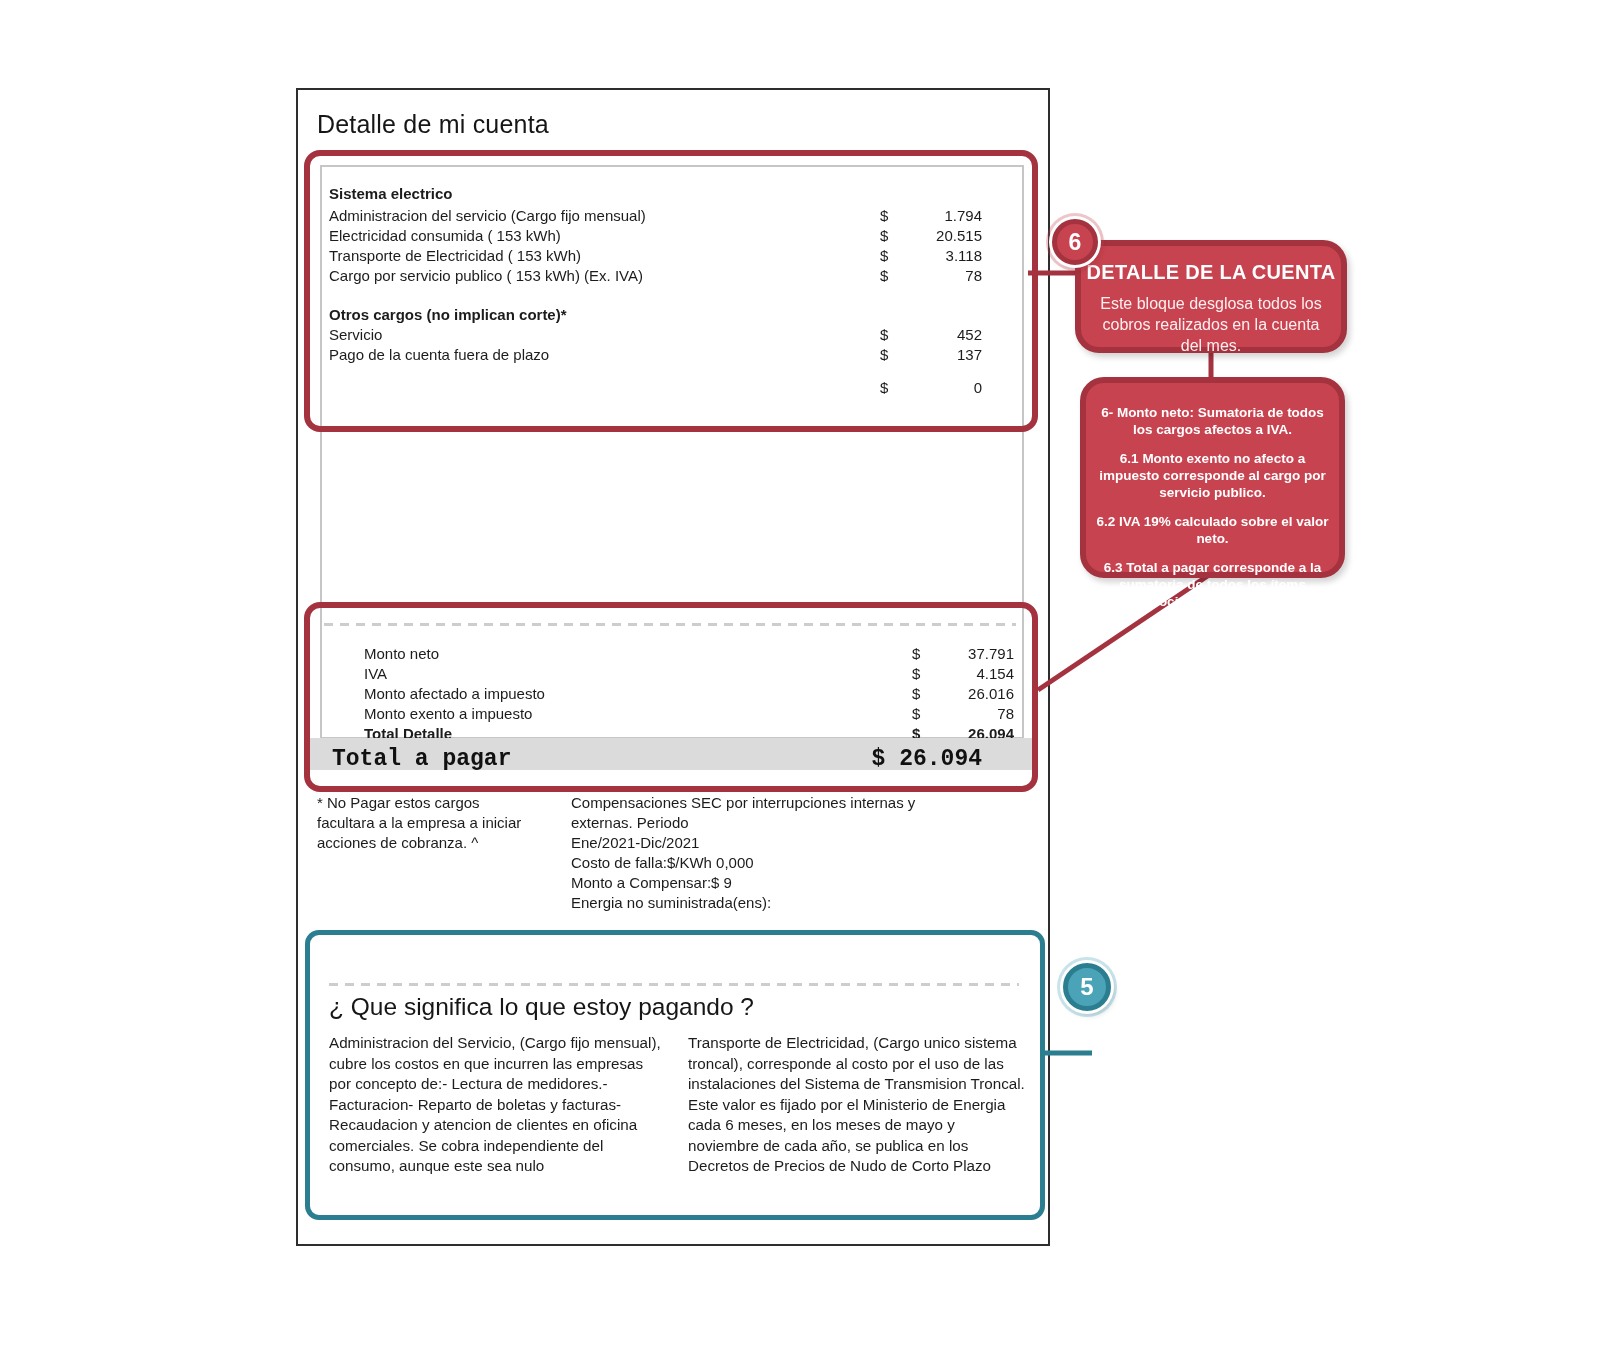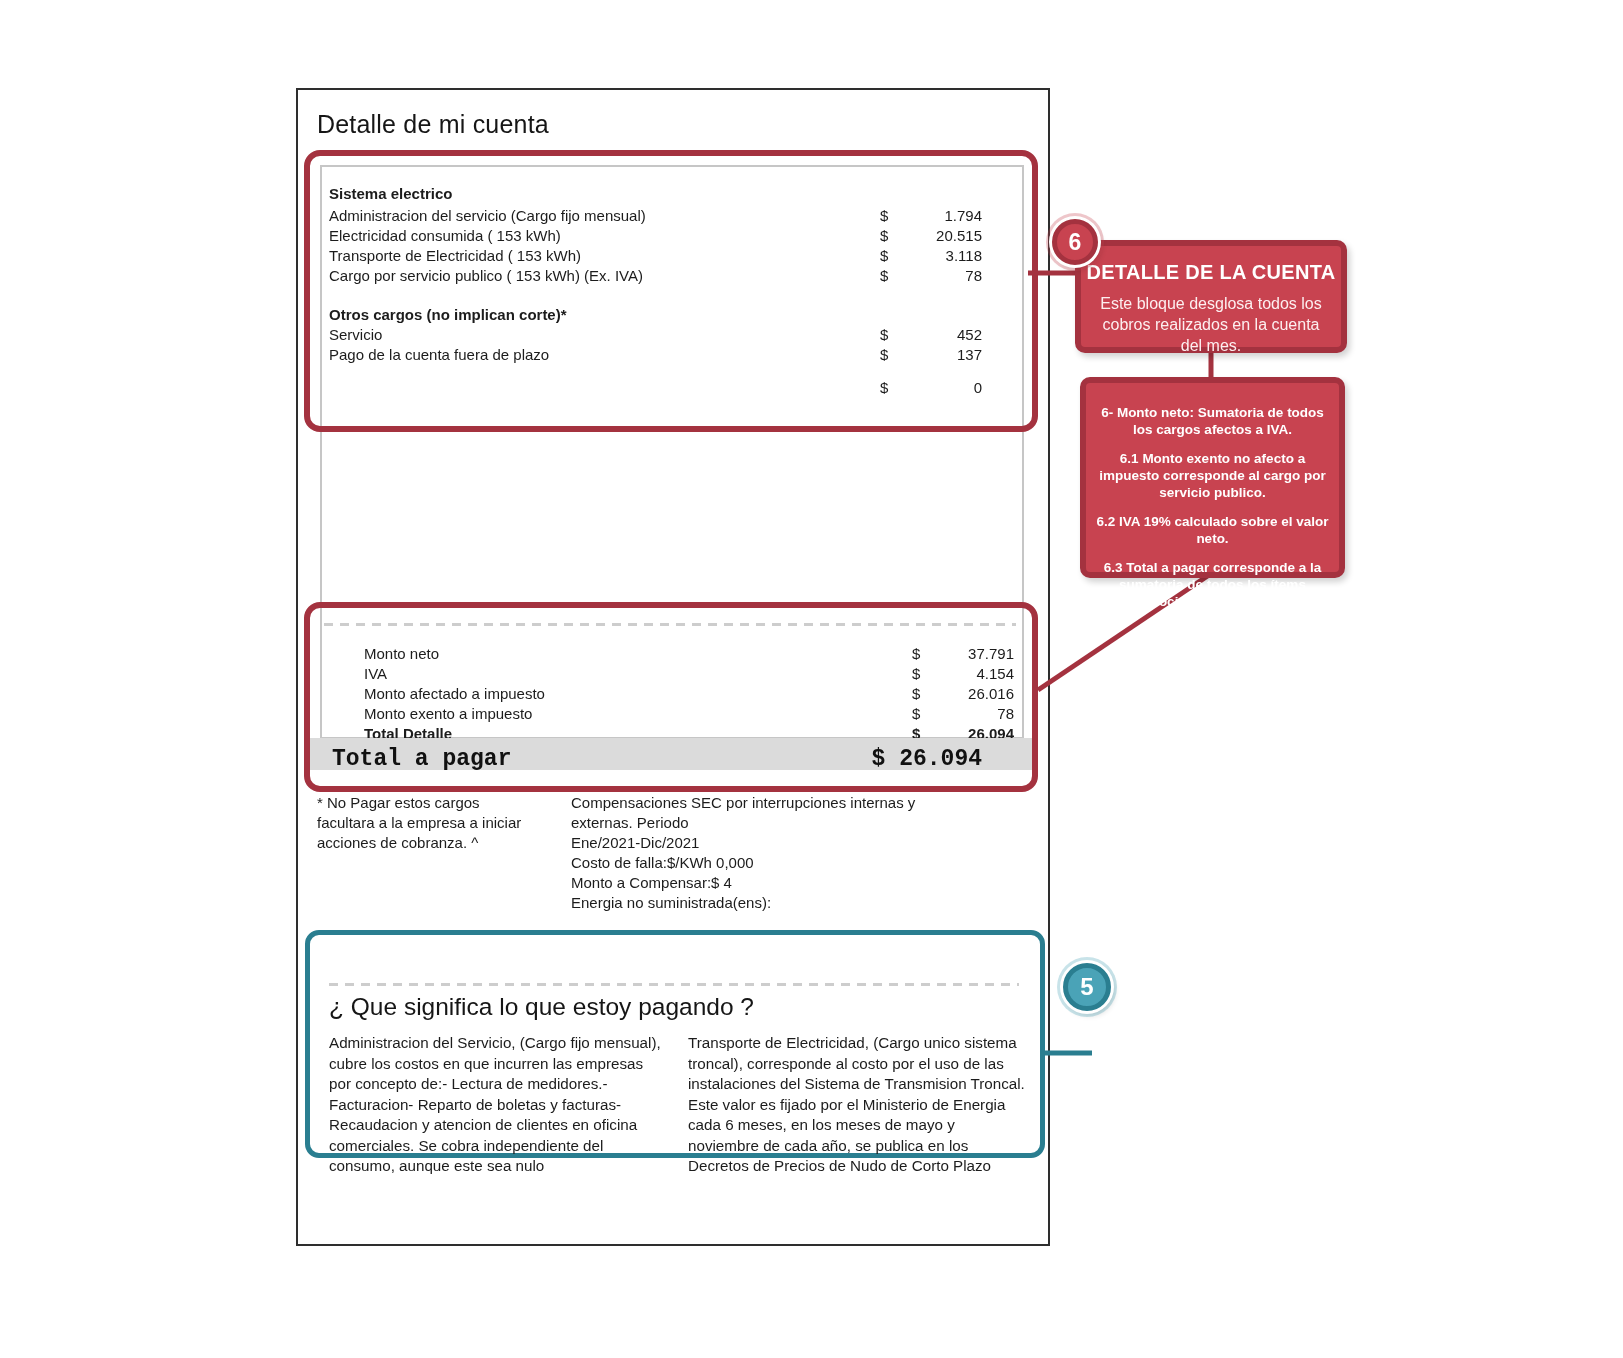--- a/index.html
+++ b/index.html
@@ -36,33 +36,33 @@
 
   .fn-left { position:absolute; left:19px; top:703px; width:250px; font-size:15px; line-height:20px; }
   .fn-right { position:absolute; left:273px; top:703px; width:430px; font-size:15px; line-height:20px; }
 
   
   .hl-red { position:absolute; border:6px solid #a4323f; border-radius:16px; background:transparent; }
   .hl-red.box1 { left:6px; top:60px; width:734px; height:282px; }
   .hl-red.box2 { left:6px; top:512px; width:734px; height:190px; }
 
   
-  .glossary { position:absolute; left:7px; top:840px; width:740px; height:228px;
+  .glossary { position:absolute; left:7px; top:840px; width:740px; height:290px;
               border:5px solid #2a7e90; border-radius:14px; background:#ffffff; }
   .glossary .dashes { left:19px; top:48px; width:690px; }
   .gl-title { position:absolute; left:19px; top:58px; font-size:24.5px; color:#161616; white-space:nowrap; }
   .gl-col { position:absolute; top:98px; font-size:15.2px; line-height:20.5px; color:#1c1c1c; }
   .gl-col.left { left:19px; width:338px; }
   .gl-col.right { left:378px; width:338px; }
 
   
   .connectors { position:absolute; left:0; top:0; width:1623px; height:1358px; z-index:2; pointer-events:none; }
 
   
-  .callout { position:absolute; z-index:3; border-radius:10px; color:#ffffff; text-align:center;
+  .callout { position:absolute; z-index:3; border-radius:24px; color:#ffffff; text-align:center;
              box-shadow:3px 4px 6px rgba(0,0,0,0.18); }
   .callout.red { background:#c84350; border:6px solid #a4323f; }
   .callout.teal { background:#4aa3b7; border:5px solid #2a7e90; }
 
   .co-detalle { left:1075px; top:240px; width:272px; height:113px; padding-top:15px; }
   .co-detalle .co-title { font-size:20px; font-weight:700; letter-spacing:.3px; }
   .co-detalle .co-body { margin-top:9px; font-size:16px; line-height:21px; padding:0 14px; color:#fdeff0; }
 
   .co-notes { left:1080px; top:377px; width:265px; height:201px; padding-top:21px; }
   .co-notes p { font-size:13.5px; font-weight:700; line-height:17px; margin-bottom:12px; padding:0 10px; }
@@ -168,21 +168,21 @@
     <div class="fn-left">
       <div>* No Pagar estos cargos</div>
       <div>facultara a la empresa a iniciar</div>
       <div>acciones de cobranza. ^</div>
     </div>
     <div class="fn-right">
       <div>Compensaciones SEC por interrupciones internas y</div>
       <div>externas. Periodo</div>
       <div>Ene/2021-Dic/2021</div>
       <div>Costo de falla:$/KWh 0,000</div>
-      <div>Monto a Compensar:$ 4</div>
+      <div>Monto a Compensar:$ 9</div>
       <div>Energia no suministrada(ens):</div>
     </div>
 
     <div class="glossary">
       <div class="dashes"></div>
       <div class="gl-title">¿ Que significa lo que estoy pagando ?</div>
       <div class="gl-col left">Administracion del Servicio, (Cargo fijo mensual), cubre los costos en que incurren las empresas por concepto de:- Lectura de medidores.- Facturacion- Reparto de boletas y facturas- Recaudacion y atencion de clientes en oficina comerciales. Se cobra independiente del consumo, aunque este sea nulo</div>
       <div class="gl-col right">Transporte de Electricidad, (Cargo unico sistema troncal), corresponde al costo por el uso de las instalaciones del Sistema de Transmision Troncal. Este valor es fijado por el Ministerio de Energia cada 6 meses, en los meses de mayo y noviembre de cada año, se publica en los Decretos de Precios de Nudo de Corto Plazo</div>
     </div>
 

